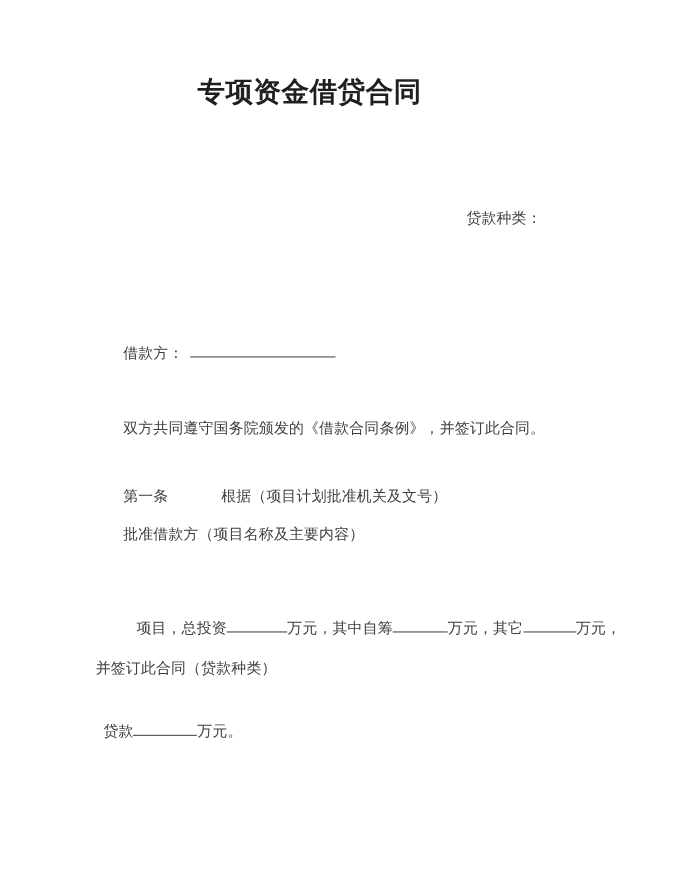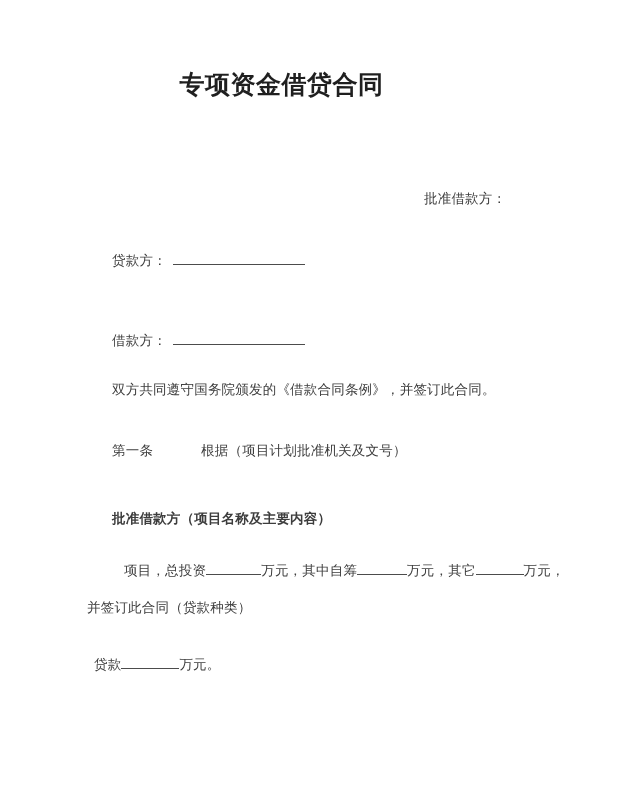--- a/index.html
+++ b/index.html
@@ -31,25 +31,25 @@
   }
   .line {
     position: absolute;
     font-size: 13.5px;
     line-height: 17px;
     white-space: nowrap;
     letter-spacing: 0.2px;
   }
   .contract-no { left: 424px; top: 190px; }
   .lender-line { left: 112px; top: 251px; }
-  .borrower-line { left: 112px; top: 311px; margin-top: 20px; }
+  .borrower-line { left: 112px; top: 311px; }
   .preamble-line { left: 112px; top: 381px; }
   .article1-line { left: 112px; top: 442px; }
   .article1-text { margin-left: 48px; }
-  .approve-line { left: 112px; top: 510px; font-weight: bold; }
+  .approve-line { left: 112px; top: 477px; }
   .invest-line1 { left: 124px; top: 561px; }
   .invest-line2 { left: 87px; top: 599px; }
   .loan-line { left: 94px; top: 655px; }
   .blank {
     display: inline-block;
     height: 13px;
     border-bottom: 1px solid #4c4c4c;
     vertical-align: baseline;
   }
   .w-party { width: 132px; margin-left: 6px; }
@@ -58,25 +58,22 @@
   .w-b3 { width: 48px; }
   .w-loan { width: 58px; }
 </style>
 </head>
 <body>
 
 <div class="page">
 
   <h1 class="title">专项资金借贷合同</h1>
 
-  <div class="line contract-no">批准借款方：</div>
+  <div class="line contract-no">贷款种类：</div>
 
-  <div class="line lender-line">
-    <span>贷款方：</span><span class="blank w-party"></span>
-  </div>
 
   <div class="line borrower-line">
     <span>借款方：</span><span class="blank w-party"></span>
   </div>
 
   <div class="line preamble-line">双方共同遵守国务院颁发的《借款合同条例》，并签订此合同。</div>
 
   <div class="line article1-line">
     <span>第一条</span><span class="article1-text">根据（项目计划批准机关及文号）</span>
   </div>

